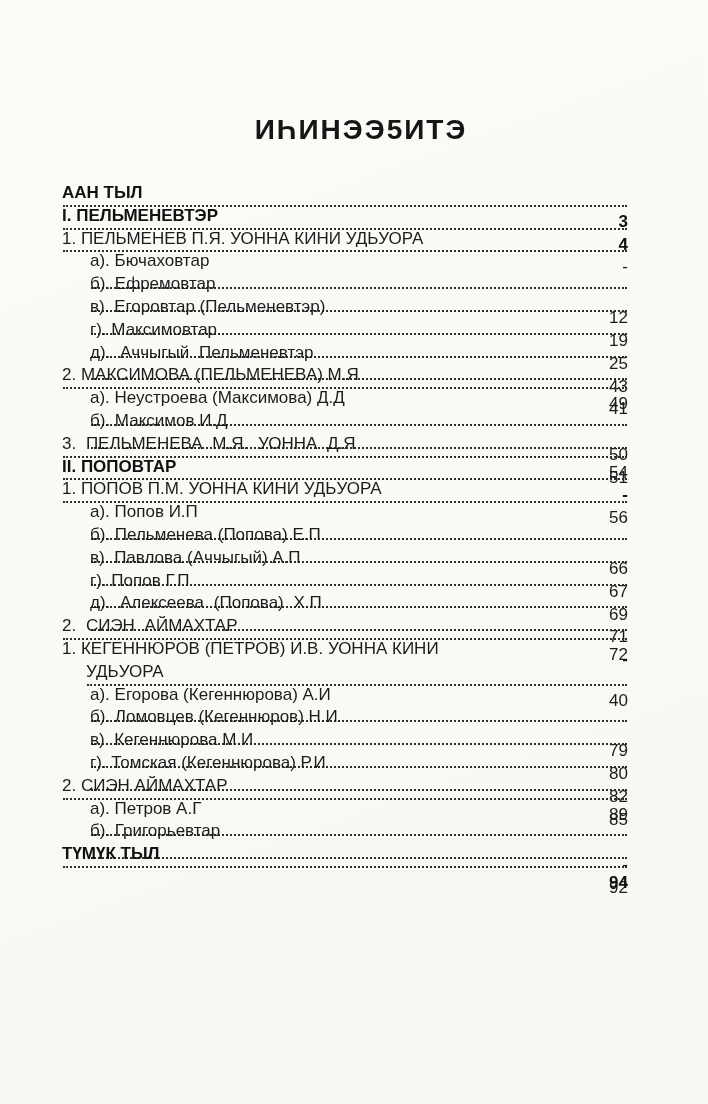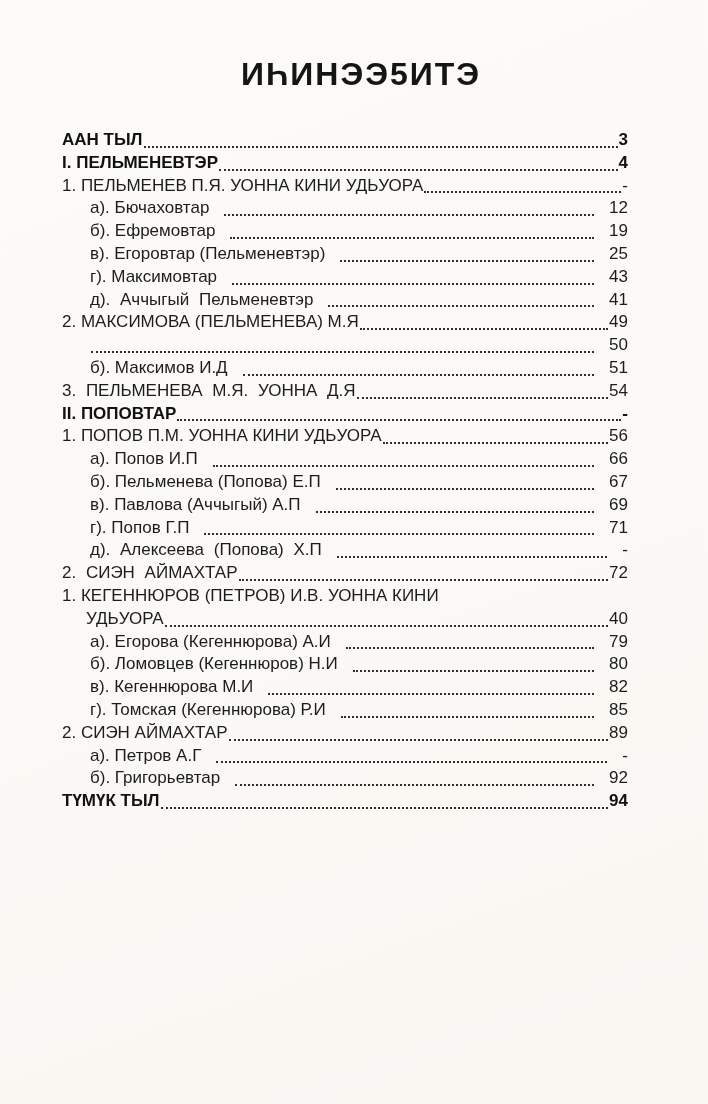--- a/index.html
+++ b/index.html
@@ -8,37 +8,38 @@
     background:#f7f6f2;
     font-family:"Liberation Sans", sans-serif;
     color:#1c1c1c;
     overflow:hidden;
   }
   .paper{
     position:absolute;inset:0;
     background:linear-gradient(160deg,#fcfbf8 0%,#faf9f5 55%,#f8f6f1 100%);
   }
   .title{
-    margin:56px 0 0 0;
+    margin:114px 0 0 0;
     text-align:center;
-    font-size:32px;
+    font-size:28px;
     font-weight:bold;
     letter-spacing:2px;
     color:#151515;
     padding-left:14px;
   }
   .toc{
     margin:36px 80px 0 62px; 
   }
   .row{
     display:flex;
     height:22.8px;
     font-size:17px;
     line-height:22.8px;
     white-space:nowrap;
+    flex-direction:column;
   }
   .row .label{flex:0 0 auto;}
   .row .dots{
     flex:1 1 auto;
     border-bottom:2px dotted #2e2e2e;
     margin:0 1px 4px 1px;
     min-width:10px;
   }
   .row .pg{
     flex:0 0 auto;
@@ -94,20 +95,21 @@
         <span class="label">д). Аччыгый Пельменевтэр</span>
         <span class="dots"></span>
         <span class="pg">41</span>
       </div>
       <div class="row lvl0">
         <span class="label">2. МАКСИМОВА (ПЕЛЬМЕНЕВА) М.Я</span>
         <span class="dots"></span>
         <span class="pg">49</span>
       </div>
       <div class="row lvl1">
+        <span class="label">а). Неустроева (Максимова) Д.Д</span>
         <span class="dots"></span>
         <span class="pg">50</span>
       </div>
       <div class="row lvl1">
         <span class="label">б). Максимов И.Д</span>
         <span class="dots"></span>
         <span class="pg">51</span>
       </div>
       <div class="row lvl0 spread">
         <span class="label">3. ПЕЛЬМЕНЕВА М.Я. УОННА Д.Я</span>

